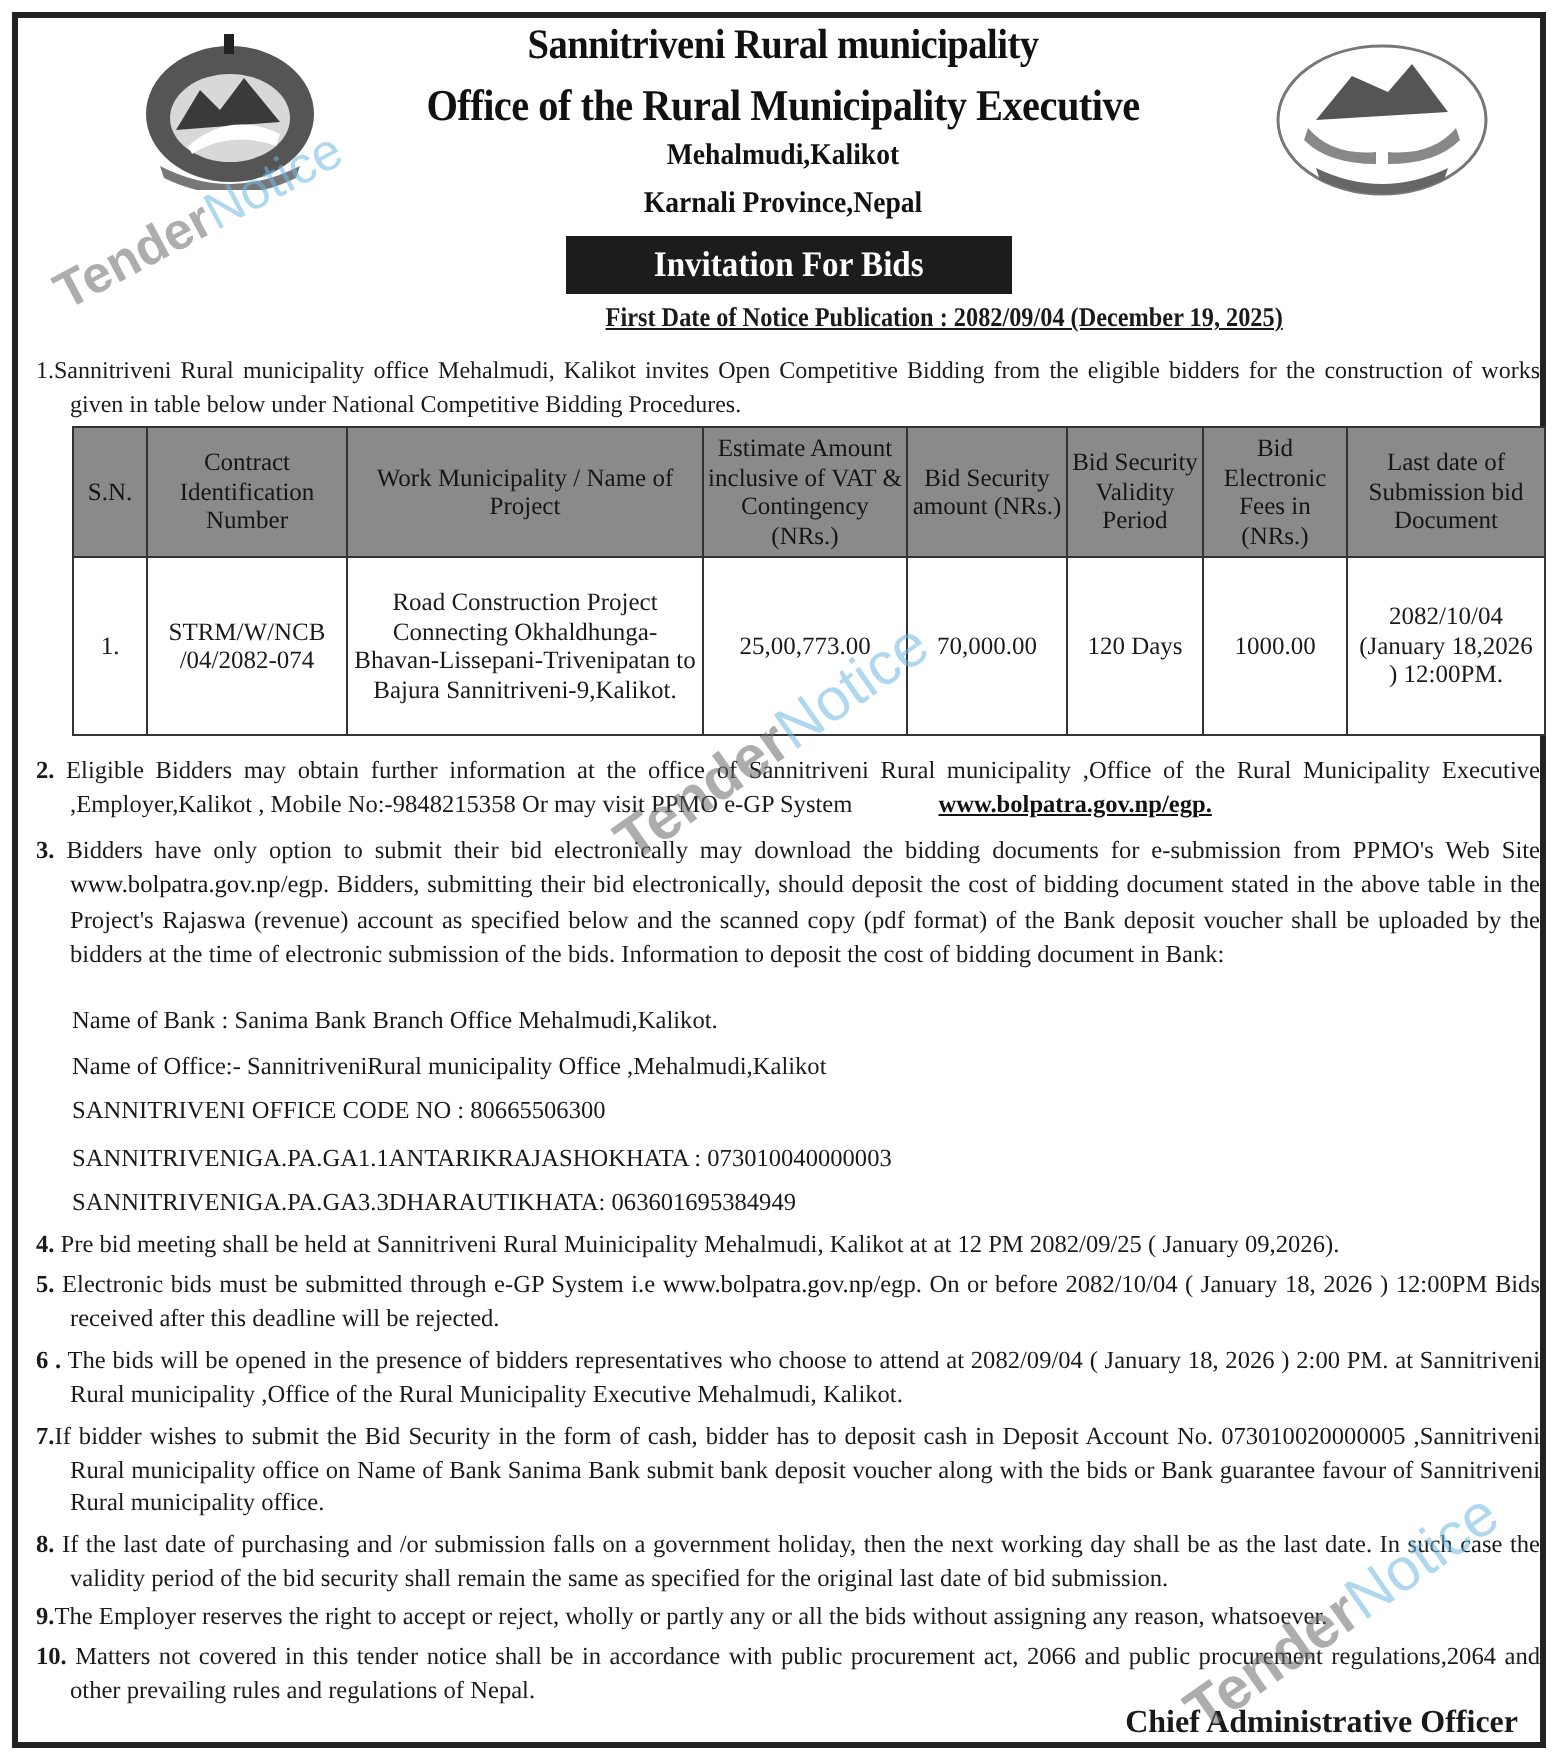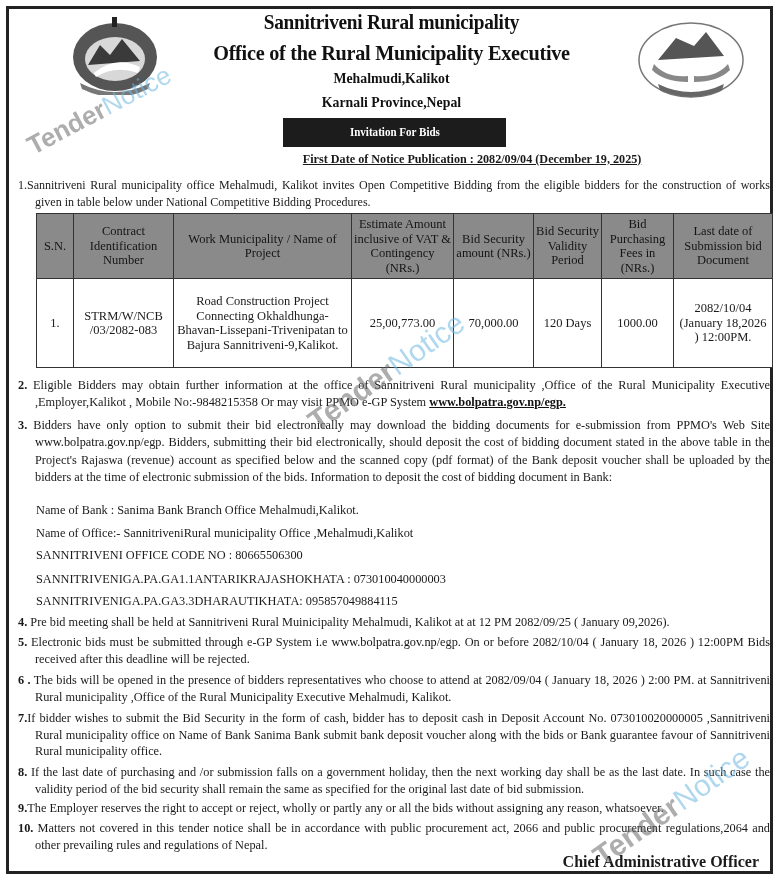--- a/index.html
+++ b/index.html
@@ -6,42 +6,42 @@
   body { width:783px; height:880px; position:relative; overflow:hidden;
          font-family:"Liberation Serif", serif; color:#1a1a1a; }
   .frame { position:absolute; left:6px; top:6px; width:767px; height:868px;
            border:3px solid #222; box-sizing:border-box; background:#fff; }
   .hdr { position:absolute; left:0; width:783px; text-align:center; font-weight:bold; color:#111; }
   .h1 { top:10px; font-size:21px; letter-spacing:-0.3px; transform:scaleX(0.92); }
   .h2 { top:40px; font-size:22px; letter-spacing:-0.3px; transform:scaleX(0.92); }
   .h3 { top:70px; font-size:15px; transform:scaleX(0.92); }
   .h4 { top:94px; font-size:15px; transform:scaleX(0.92); }
   .ifb { position:absolute; left:283px; top:118px; width:223px; height:29px; background:#1c1c1c;
-         color:#fff; font-weight:bold; font-size:12px; text-align:center; line-height:29px; }
+         color:#fff; font-weight:bold; font-size:18px; text-align:center; line-height:29px; }
   .ifb span { display:inline-block; transform:scaleX(0.92); }
   .pub { position:absolute; left:0; width:660px; top:151px; text-align:right; font-weight:bold;
          font-size:13.5px; }
   .pub span { text-decoration:underline; display:inline-block; transform:scaleX(0.9); }
   .logo { position:absolute; }
   .logo-left { left:60px; top:15px; width:110px; height:80px; }
   .logo-right { left:636px; top:20px; width:110px; height:80px; }
 
   .para { position:absolute; left:18px; width:752px; font-size:12.3px; line-height:16.5px; text-align:justify; }
   .para .in { padding-left:17px; text-indent:-17px; }
   .para b.num { font-weight:bold; }
   .p1 { top:177px; font-size:12px; }
   table.bids { position:absolute; left:36px; top:213px; width:736px; border-collapse:collapse;
                font-size:12.5px; table-layout:fixed; }
   table.bids th, table.bids td { border:1.3px solid #333; text-align:center; vertical-align:middle;
                padding:0 2px; line-height:14.5px; }
   table.bids th { background:#8a8a8a; font-weight:normal; color:#151515; height:64px; }
   table.bids td { height:88px; background:#fff; }
   .bankline { position:absolute; left:36px; font-size:12.3px; }
   .u { }
-  .bold-u { font-weight:bold; text-decoration:underline; }
+  .bold-u { font-weight:bold; text-decoration:underline;margin-left:40px; }
   .sig { position:absolute; right:24px; top:853px; font-weight:bold; font-size:16px; }
   .wm { position:absolute; font-family:"Liberation Sans", sans-serif; pointer-events:none;
         white-space:nowrap; opacity:0.55; }
   .wm .t { color:#6b6b6b; font-weight:bold; }
   .wm .n { color:#6fb8e0; font-weight:normal; }
 </style>
 </head>
 <body>
 
 <div class="frame"></div>
@@ -89,28 +89,28 @@
       <col style="width:99px">
   </colgroup>
   <thead>
     <tr>
       <th>S.N.</th>
       <th>Contract Identification Number</th>
       <th>Work Municipality / Name of Project</th>
       <th>Estimate Amount inclusive of VAT &amp; Contingency (NRs.)</th>
       <th>Bid Security amount (NRs.)</th>
       <th>Bid Security Validity Period</th>
-      <th>Bid Purchasing Fees in (NRs.)</th>
+      <th>Bid Electronic Fees in (NRs.)</th>
       <th>Last date of Submission bid Document</th>
     </tr>
   </thead>
   <tbody>
     <tr>
       <td>1.</td>
-      <td>STRM/W/NCB /03/2082-083</td>
+      <td>STRM/W/NCB /04/2082-074</td>
       <td>Road Construction Project Connecting Okhaldhunga-Bhavan-Lissepani-Trivenipatan to Bajura Sannitriveni-9,Kalikot.</td>
       <td>25,00,773.00</td>
       <td>70,000.00</td>
       <td>120 Days</td>
       <td>1000.00</td>
       <td>2082/10/04 (January 18,2026 ) 12:00PM.</td>
     </tr>
   </tbody>
 </table>
 
@@ -119,21 +119,21 @@
 </div>
 
 <div class="para" style="top:417px; line-height:17.3px">
   <div class="in"><b class="num">3.</b><span> Bidders have only option to submit their bid electronically may download the bidding documents for e-submission from PPMO's Web Site </span><a class="u" style="color:#111">www.bolpatra.gov.np</a><span>/egp. Bidders, submitting their bid electronically, should deposit the cost of bidding document stated in the above table in the Project's Rajaswa (revenue) account as specified below and the scanned copy (pdf format) of the Bank deposit voucher shall be uploaded by the bidders at the time of electronic submission of the bids. Information to deposit the cost of bidding document in Bank:</span></div>
 </div>
 
 <div class="bankline" style="top:503px">Name of Bank : Sanima Bank Branch Office Mehalmudi,Kalikot.</div>
 <div class="bankline" style="top:526px">Name of Office:- SannitriveniRural municipality Office ,Mehalmudi,Kalikot</div>
 <div class="bankline" style="top:548px">SANNITRIVENI OFFICE CODE NO : 80665506300</div>
 <div class="bankline" style="top:572px">SANNITRIVENIGA.PA.GA1.1ANTARIKRAJASHOKHATA : 073010040000003</div>
-<div class="bankline" style="top:594px">SANNITRIVENIGA.PA.GA3.3DHARAUTIKHATA: 095857049884115</div>
+<div class="bankline" style="top:594px">SANNITRIVENIGA.PA.GA3.3DHARAUTIKHATA: 063601695384949</div>
 
 <div class="para" style="top:614px">
   <div class="in"><b class="num">4.</b><span> Pre bid meeting shall be held at Sannitriveni Rural Muinicipality Mehalmudi, Kalikot  at at 12 PM  2082/09/25  ( January 09,2026).</span></div>
 </div>
 
 <div class="para" style="top:634px">
   <div class="in"><b class="num">5.</b><span>  Electronic bids must be submitted through e-GP System i.e </span><a class="u" style="color:#111">www.bolpatra.gov.np</a><span>/egp. On or before 2082/10/04   ( January 18, 2026 ) 12:00PM Bids received after this deadline will be rejected.</span></div>
 </div>
 
 <div class="para" style="top:672px">

